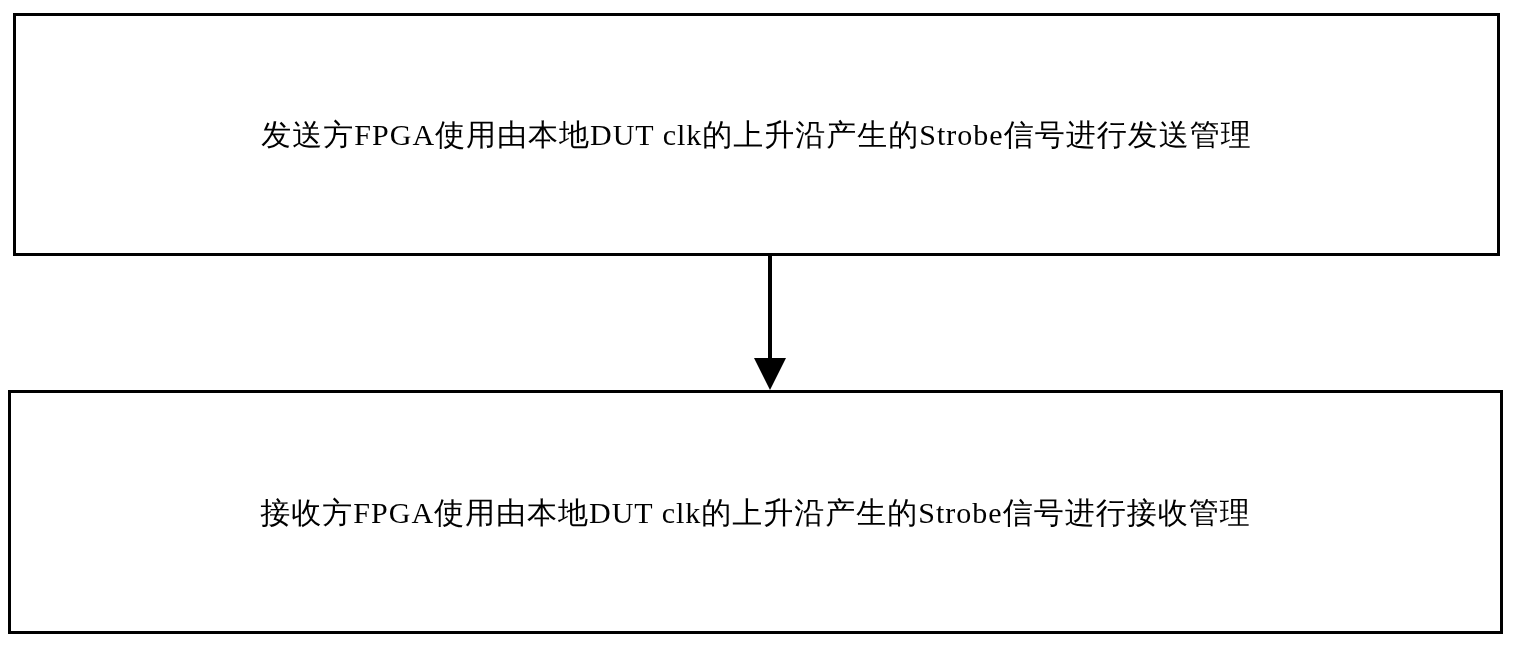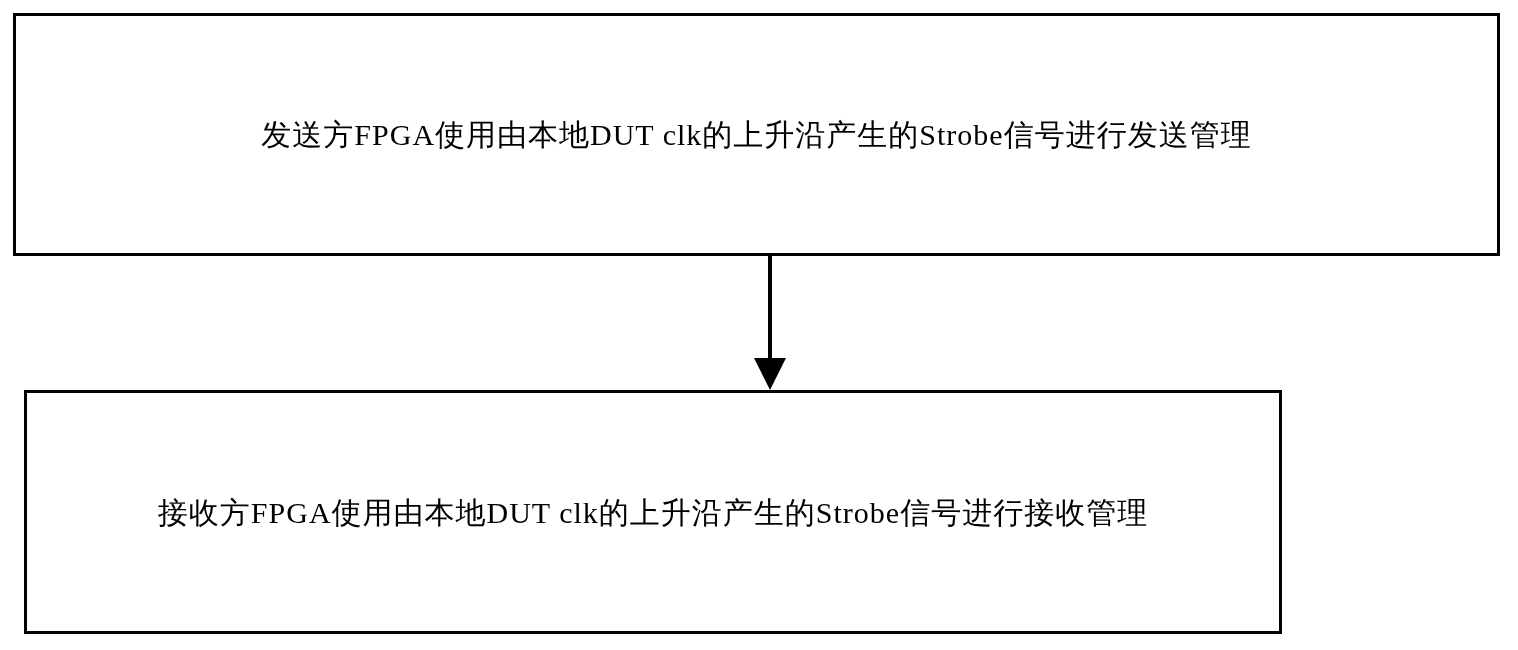--- a/index.html
+++ b/index.html
@@ -24,23 +24,23 @@
     justify-content: center;
     box-sizing: border-box;
   }
   .step-box.box-send {
     left: 13px;
     top: 13px;
     width: 1487px;
     height: 243px;
   }
   .step-box.box-recv {
-    left: 24px;
+    left: 8px;
     top: 390px;
-    width: 1258px;
+    width: 1495px;
     height: 244px;
   }
   .step-text {
     font-size: 30px;
     color: #000000;
     letter-spacing: 1px;
     text-align: right;
     line-height: 1.3;
     padding: 0 40px;
     white-space: nowrap;

